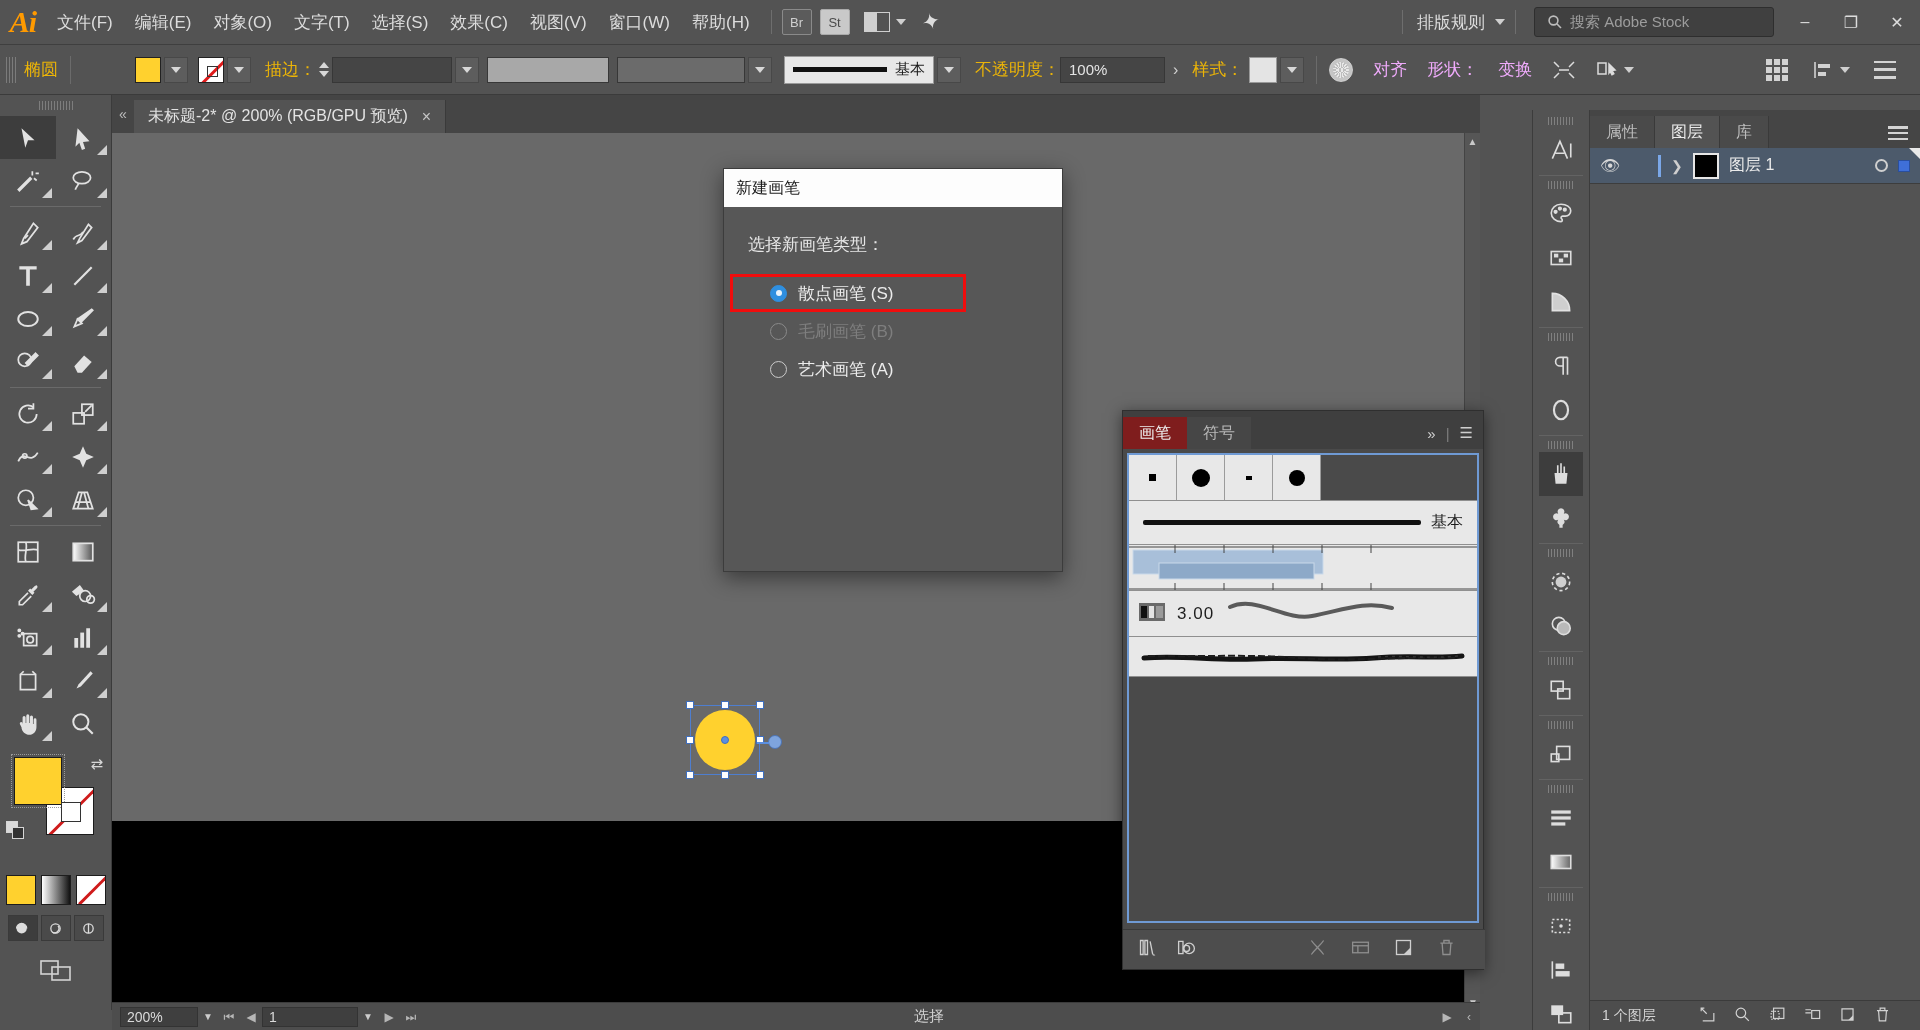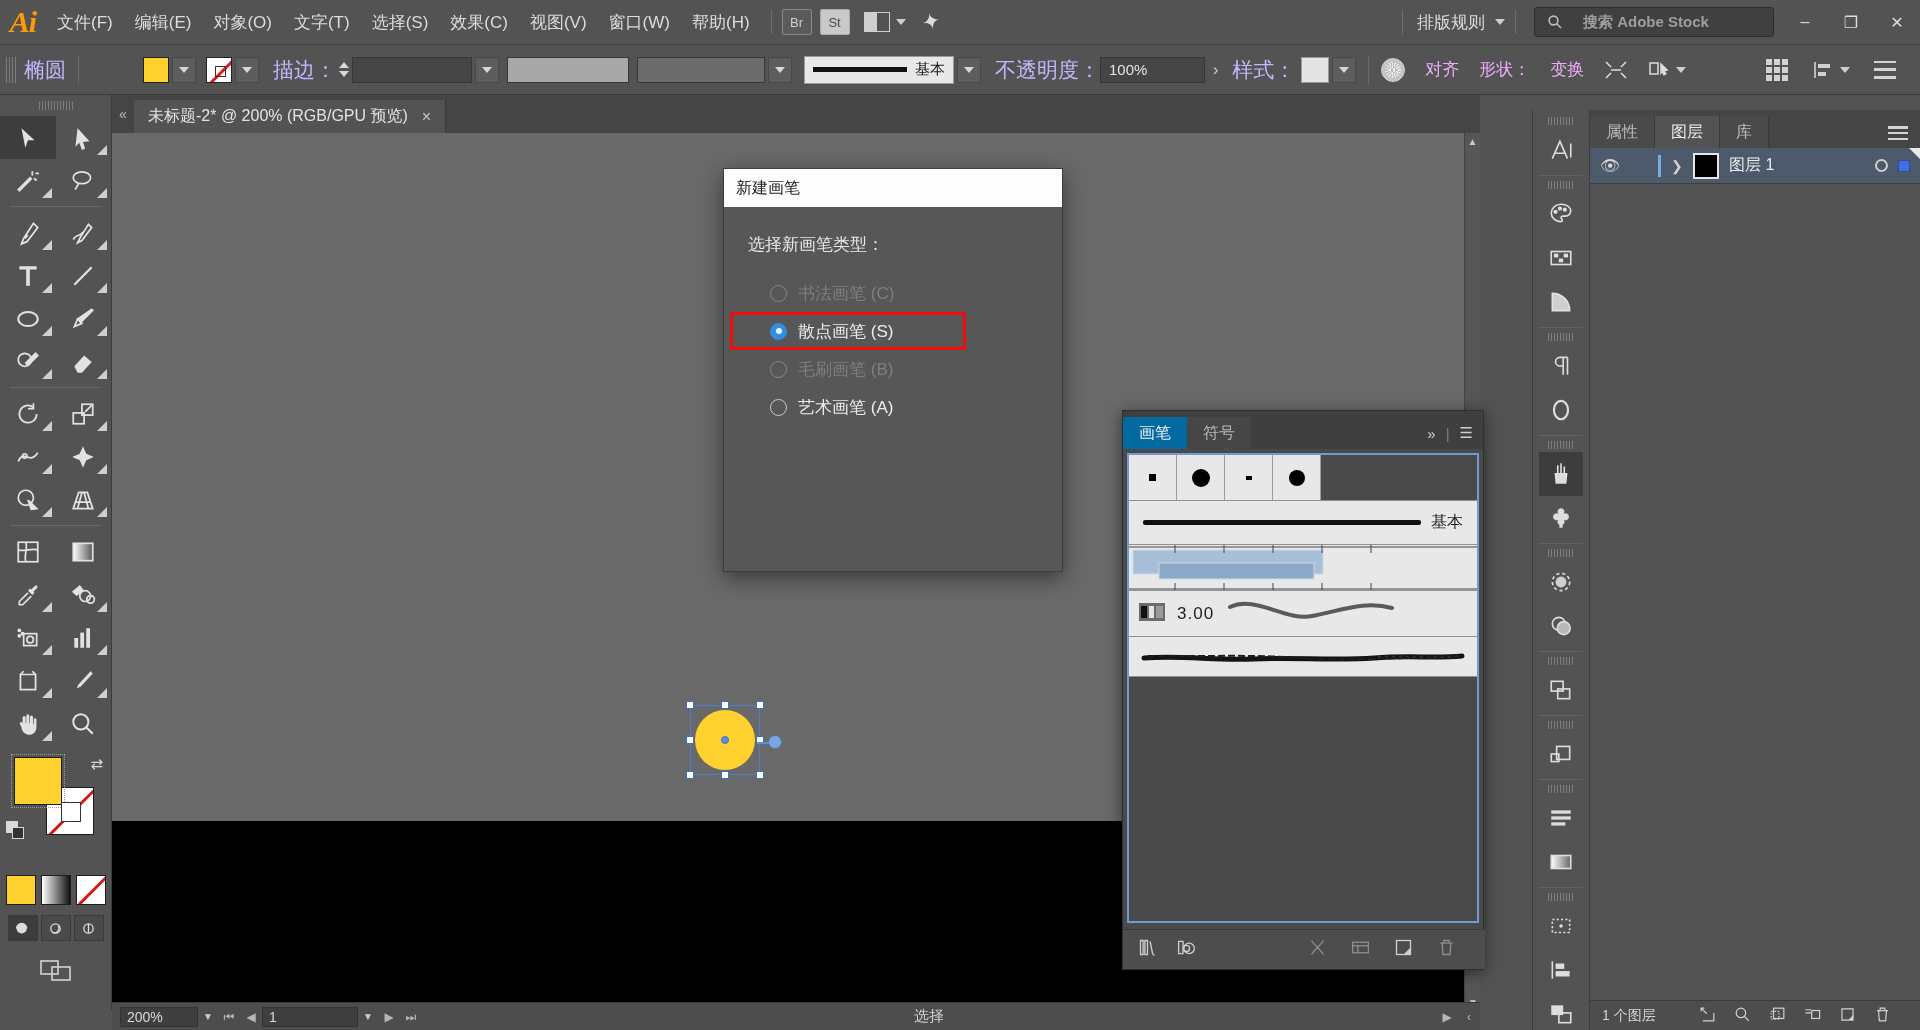--- a/index.html
+++ b/index.html
@@ -41,42 +41,41 @@
   .arrange-ic i:last-child{border-right:none;}
   .arrange-ic i:first-child{background:#cfcfcf;}
   .chev{
     width:0;height:0;border-left:5px solid transparent;border-right:5px solid transparent;
     border-top:6px solid #cfcfcf;margin-left:6px;
   }
   .rocket{font-size:22px;color:#dcdcdc;transform:rotate(-15deg);margin-left:10px;}
   .mb-right{margin-left:auto;display:flex;align-items:center;height:45px;}
   .workspace-lbl{font-size:17px;color:#dcdcdc;padding:0 4px;}
   .searchbox{
-    display:flex;align-items:center;gap:20px;background:#404040;
+    display:flex;align-items:center;gap:7px;background:#404040;
     border:1px solid #2e2e2e;border-radius:3px;height:30px;padding:0 12px;margin:0 8px;
     min-width:240px;
-    font-weight:bold;
   }
   .searchbox .ph{font-size:15px;color:#9d9d9d;}
   .wbtn{
     width:46px;height:45px;display:flex;align-items:center;justify-content:center;
     color:#dcdcdc;font-size:16px;
   }
 
   
   .ctrlbar{
     position:absolute;left:0;top:45px;width:1920px;height:50px;
     background:#535353;border-bottom:1px solid #3b3b3b;
     display:flex;align-items:center;padding-left:6px;
   }
   .grip{
     width:10px;height:26px;margin-right:8px;
     background:repeating-linear-gradient(to right,#7b7b7b 0 1px,transparent 1px 3px);
   }
-  .ctrl-lbl{font-size:21px;color:#c4b5fd;white-space:nowrap;}
+  .ctrl-lbl{font-size:17px;color:#eab308;white-space:nowrap;}
   .vsep{width:1px;height:28px;background:#6b6b6b;margin:0 12px;}
   .swatch{
     width:26px;height:26px;border:1px solid #222;background:#FFD12E;
   }
   .swatch.none{
     background:#fff;position:relative;overflow:hidden;
   }
   .swatch.none::after{
     content:"";position:absolute;left:-4px;top:12px;width:38px;height:2.5px;
     background:#e01b1b;transform:rotate(-45deg);
@@ -328,21 +327,21 @@
   
   .brushpanel{
     position:absolute;left:1122px;top:410px;width:362px;height:560px;
     background:#4a4a4a;border:1px solid #2f2f2f;box-shadow:0 3px 14px rgba(0,0,0,.5);
   }
   .bp-tabs{height:38px;background:#3f3f3f;display:flex;align-items:flex-end;}
   .bp-tab{
     height:32px;padding:0 16px;display:flex;align-items:center;font-size:16px;
     color:#b8b8b8;background:#464646;
   }
-  .bp-tab.active{background:#0369a1;color:#eee;}
+  .bp-tab.active{background:#7f1d1d;color:#eee;}
   .bp-tr{margin-left:auto;display:flex;align-items:center;gap:10px;padding:0 10px 7px;color:#cfcfcf;font-size:15px;}
   .bp-list{
     position:absolute;left:4px;top:42px;width:352px;height:470px;
     background:#4a4a4a;border:2px solid #6f9ad4;overflow:hidden;
   }
   .brow{background:#e8e8e8;border-bottom:1px solid #8f8f8f;}
   .brow.r1{height:46px;display:flex;}
   .brow.r1 .cell{
     flex:0 0 48px;border-right:1px solid #9b9b9b;display:flex;align-items:center;justify-content:center;
   }
@@ -1128,24 +1127,20 @@
         </span>
       </div>
     </div>
   </div>
 
   <div class="dialog">
     <div class="dlg-title">新建画笔</div>
     <div class="dlg-body">
       <div class="dlg-prompt">选择新画笔类型：</div>
 
-      <div class="radio-row disabled">
-        <span class="rdo dis"></span>
-        <span class="rlbl">书法画笔 (C)</span>
-      </div>
 
       <div class="radio-row">
         <span class="rdo on"></span>
         <span class="rlbl">散点画笔 (S)</span>
         <span class="hl-box"></span>
       </div>
 
 
       <div class="radio-row disabled">
         <span class="rdo dis"></span>

